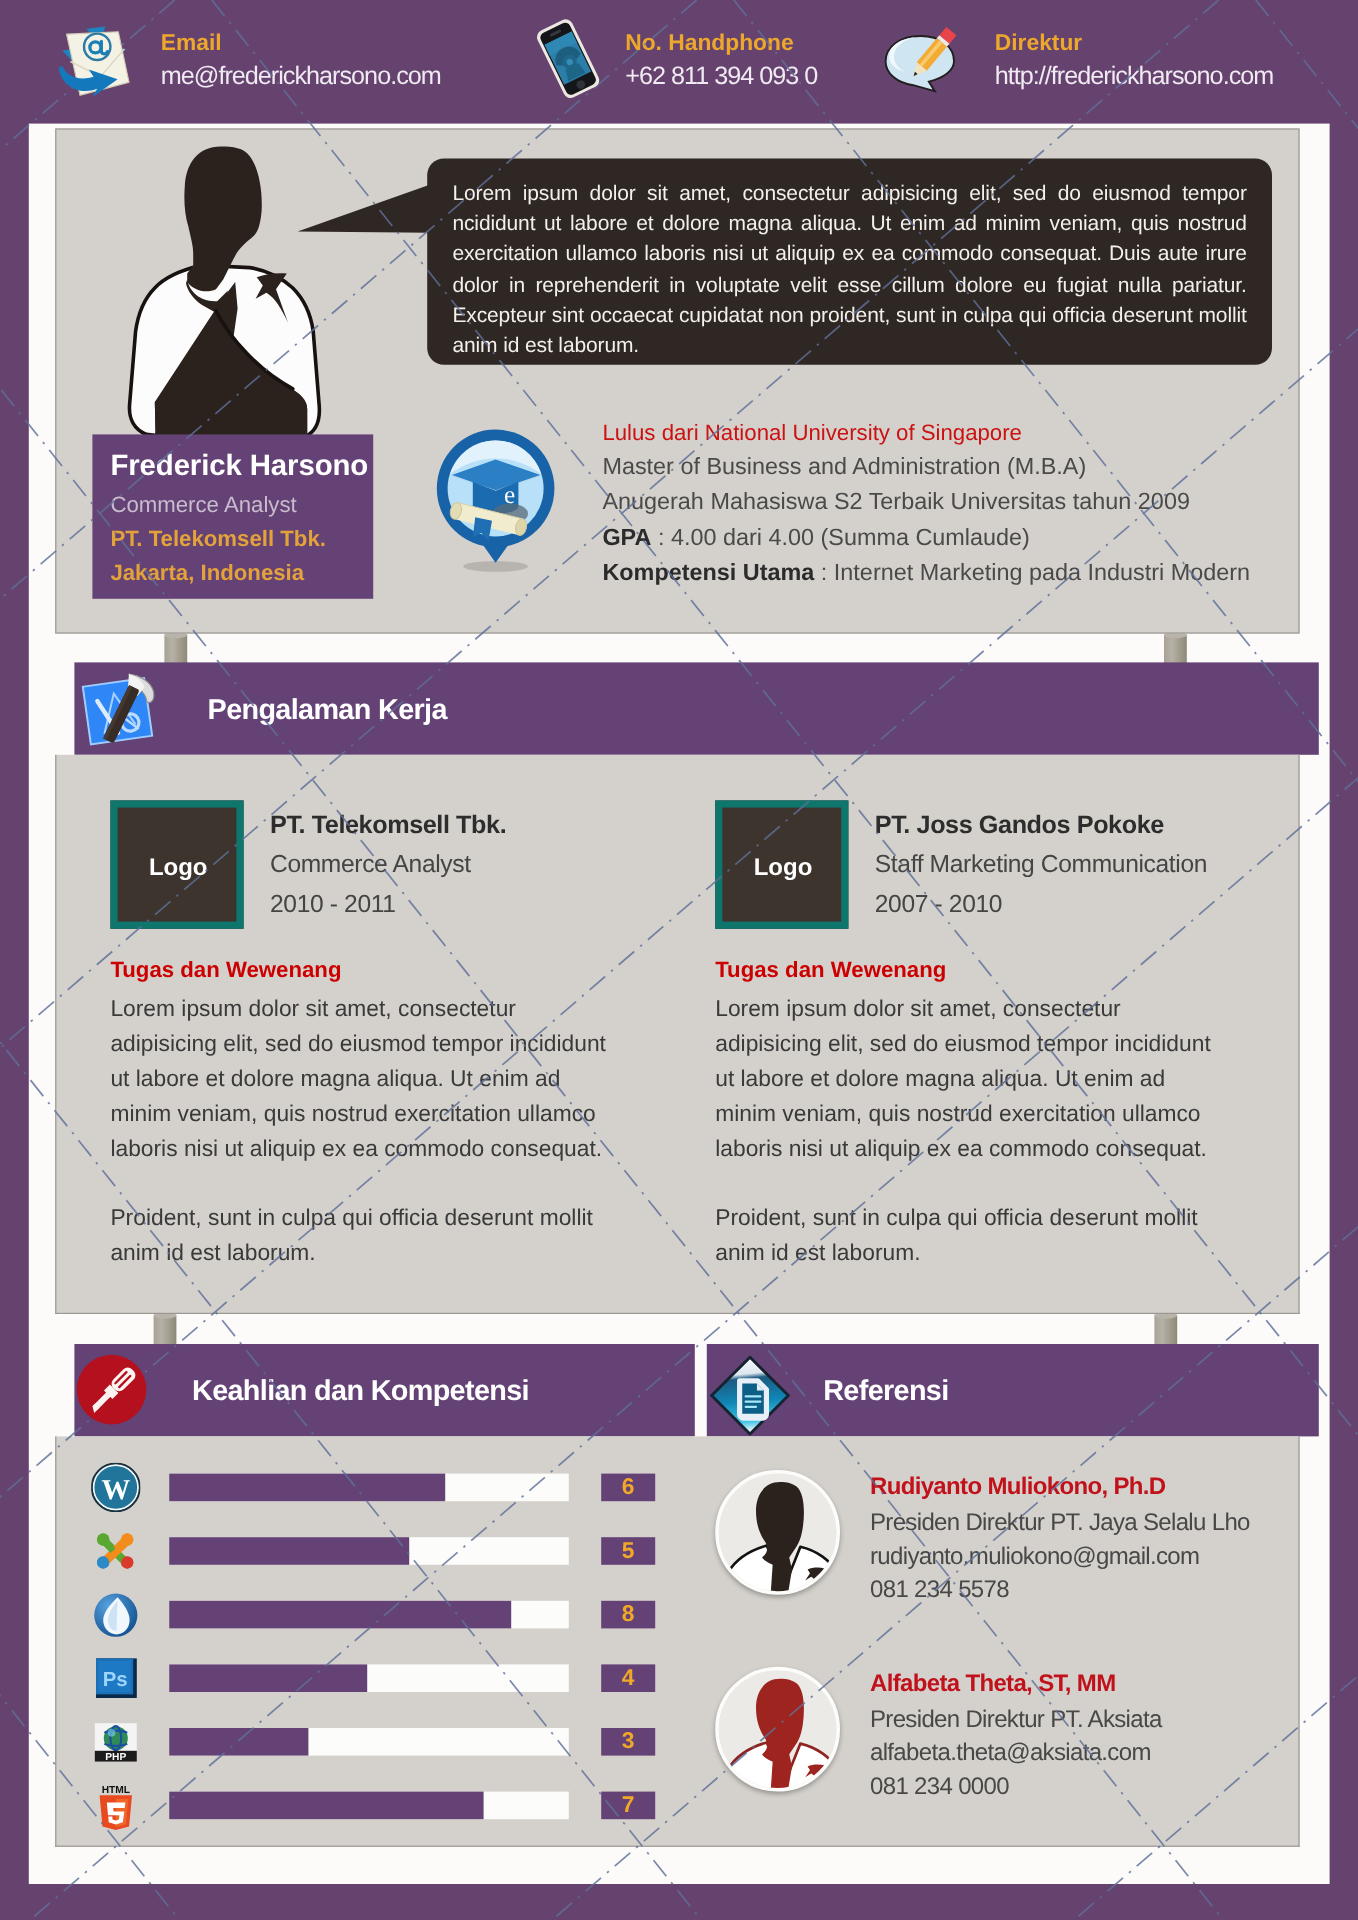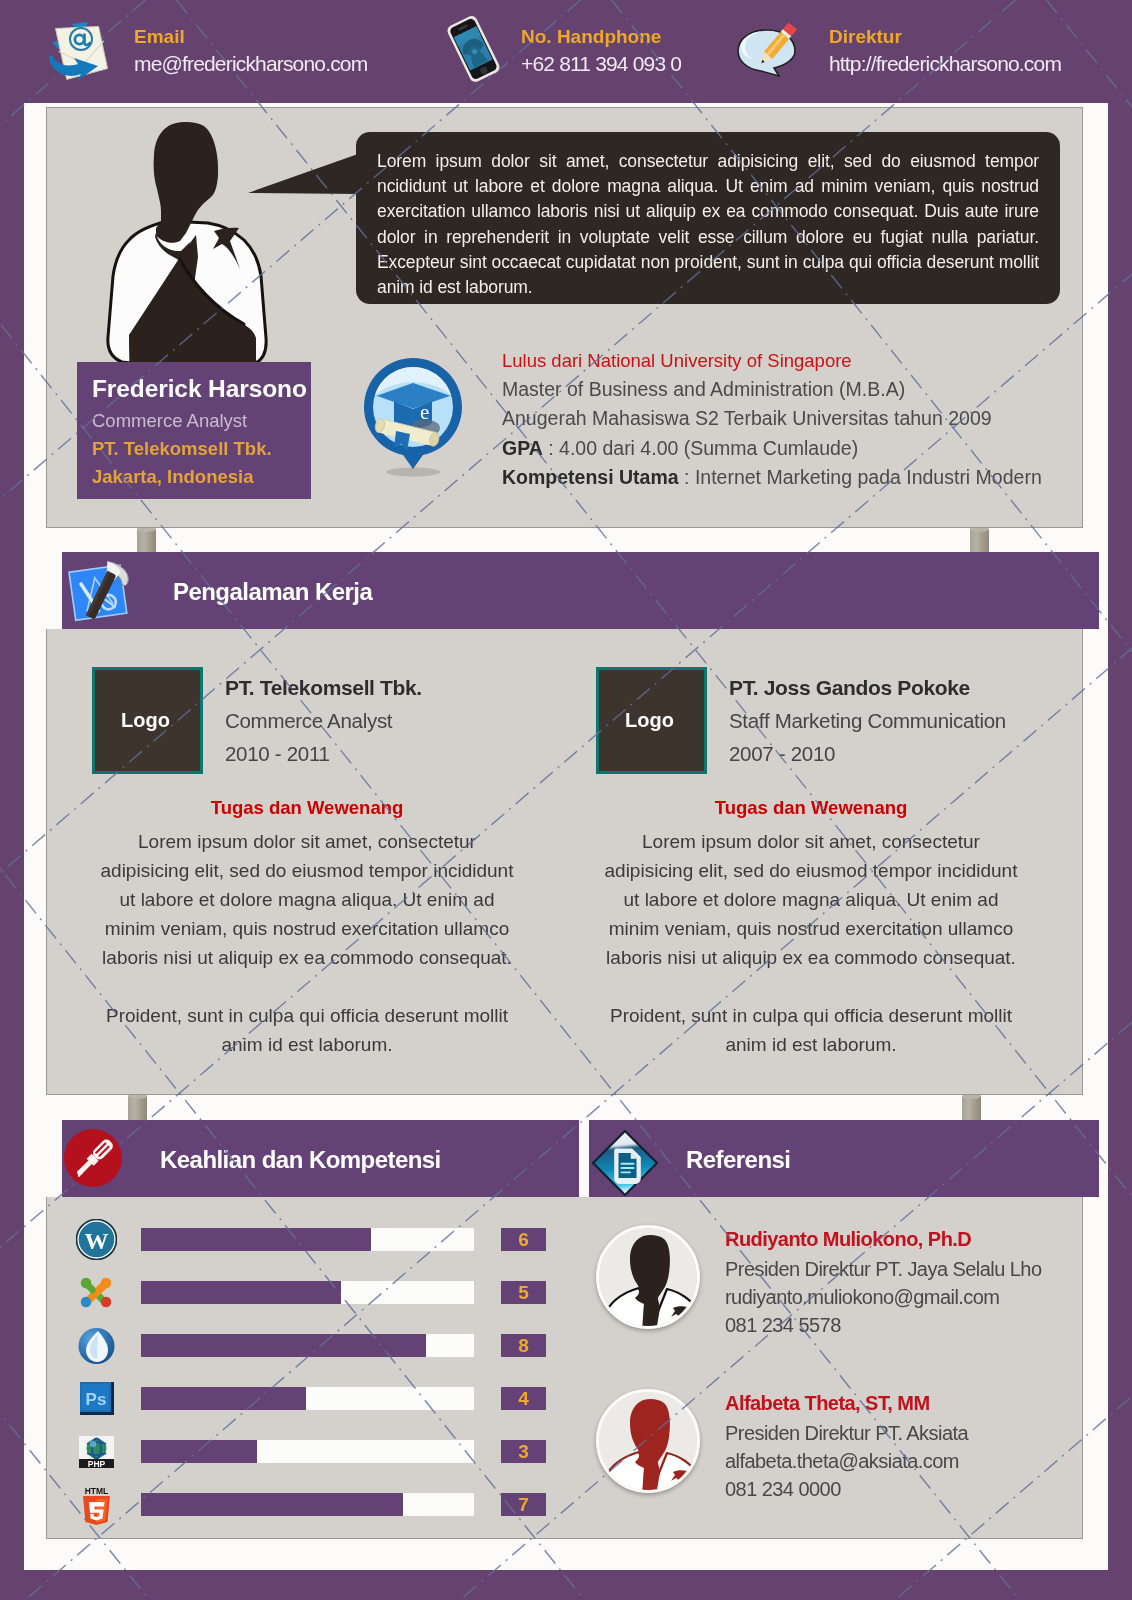--- a/index.html
+++ b/index.html
@@ -42,26 +42,26 @@
   
   .shead{position:absolute;z-index:10;background:#644275;}
   .shead{z-index:10;margin-left:16px;}
   .sicon{position:absolute;z-index:60;}
   .shead .stitle{position:absolute;font-size:24px;font-weight:bold;color:#ffffff;letter-spacing:-0.55px;}
 
   
   #sec2head{left:46px;top:552px;width:1037px;height:77px;}
   #sec2{left:46px;top:629px;width:1037px;height:466px;border-top:none;}
   .job{position:absolute;top:38px;}
-  .job .logo{position:absolute;left:0;top:0;width:111px;height:107px;background:#3d342e;border:3px solid #0f766e;box-sizing:border-box;}
+  .job .logo{position:absolute;left:0;top:0;width:111px;height:107px;background:#3d342e;border:6px solid #0f766e;box-sizing:border-box;}
   .job .logo span{position:absolute;left:0;top:39px;width:101px;text-align:center;font-size:20px;font-weight:bold;color:#fff;}
   .job .j1{position:absolute;left:133px;top:9px;font-size:21px;font-weight:bold;color:#2d2d2d;white-space:nowrap;letter-spacing:-0.35px;}
   .job .j2{position:absolute;left:133px;top:42px;font-size:20.5px;color:#454545;white-space:nowrap;letter-spacing:-0.3px;}
   .job .j3{position:absolute;left:133px;top:75px;font-size:20.5px;color:#454545;white-space:nowrap;letter-spacing:-0.3px;}
-  .duty{position:absolute;top:168px;width:430px;text-align:center;}
+  .duty{position:absolute;top:168px;width:430px;}
   .duty .dt{font-size:18.5px;font-weight:bold;color:#cc0000;margin:0 0 8px 0;}
   .duty p{margin:0;font-size:19px;line-height:29px;color:#3a3a3a;}
   .duty p.gap{margin-top:29px;}
 
   
   #sec3heada{left:46px;top:1120px;width:517px;height:77px;}
   #sec3headb{left:573px;top:1120px;width:510px;height:77px;}
   #sec3{left:46px;top:1197px;width:1037px;height:342px;border-top:none;}
   .skillrow{position:absolute;left:0;height:52px;}
   .skillrow .sicon{position:absolute;left:29px;top:0px;width:41px;height:41px;z-index:60;}

